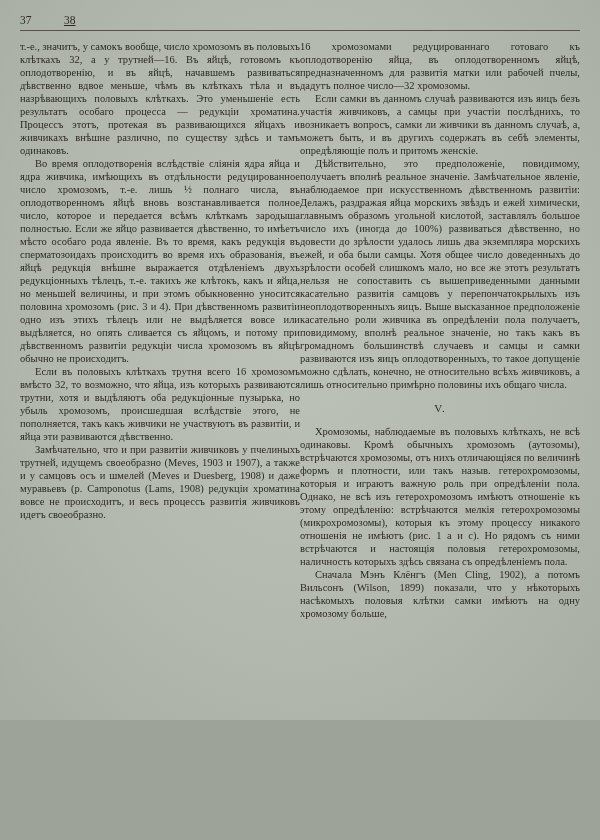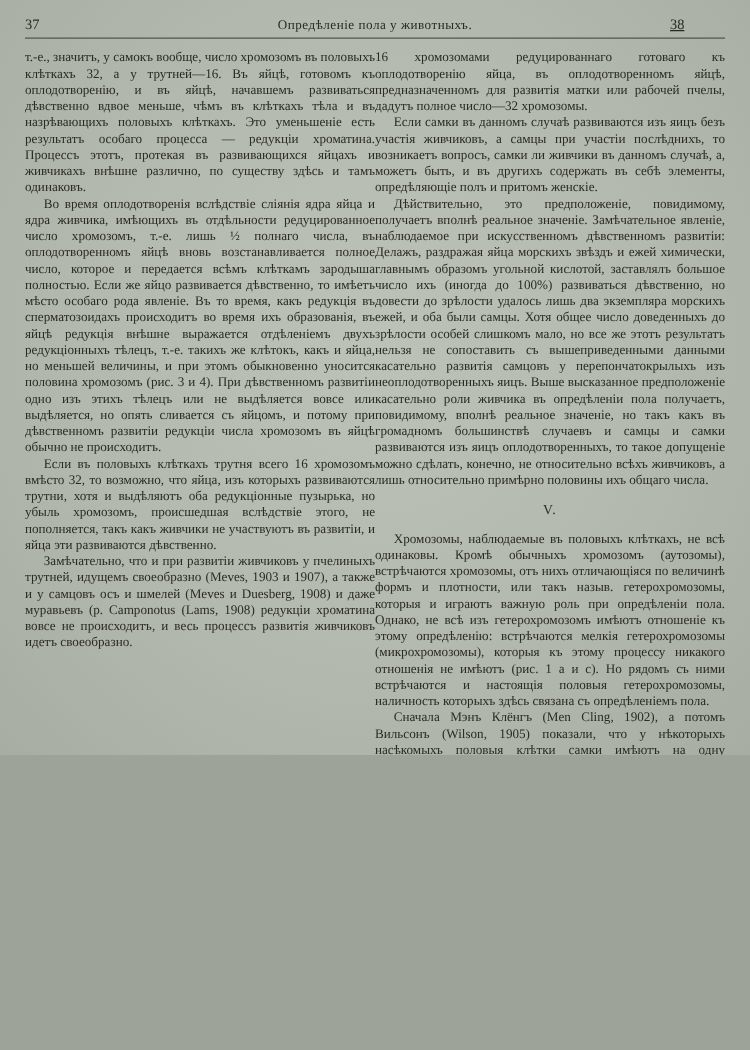--- a/index.html
+++ b/index.html
@@ -3,21 +3,21 @@
 <meta charset="utf-8">
 <style>
   html, body { margin: 0; padding: 0; }
   body {
     width: 600px; height: 840px;
     font-family: "Liberation Serif", "DejaVu Serif", serif;
     background: #9ea399;
   }
   .page {
     position: relative;
-    width: 600px; height: 604px;
+    width: 600px; height: 720px;
     box-sizing: border-box;
     background: radial-gradient(ellipse at 50% 45%, #bdc2b8 0%, #b4b9af 55%, #a7ada2 100%);
     color: #2b2a23;
     padding: 14px 20px 14px 20px;
     overflow: hidden;
   }
   .header {
     display: flex;
     align-items: baseline;
     font-size: 11.5px;
@@ -72,21 +72,20 @@
     margin-left: 25px;
   }
 </style>
 </head>
 <body>
 
 <div class="page">
 
   <div class="header">
     <span class="pn">37</span>
-    <span class="running-title">Опредѣленіе пола у животныхъ.</span>
     <span class="pn right">38</span>
   </div>
 
   <hr class="header-rule">
 
   <div class="cols">
 
     <div class="col">
       <p class="noindent">т.-е., значитъ, у самокъ вообще, число хромозомъ въ половыхъ клѣткахъ 32, а у трутней—16. Въ яйцѣ, готовомъ къ оплодотворенію, и въ яйцѣ, начавшемъ развиваться дѣвственно вдвое меньше, чѣмъ въ клѣткахъ тѣла и въ назрѣвающихъ половыхъ клѣткахъ. Это уменьшеніе есть результатъ особаго процесса — редукціи хроматина. Процессъ этотъ, протекая въ развивающихся яйцахъ и живчикахъ внѣшне различно, по существу здѣсь и тамъ одинаковъ.</p>
       <p>Во время оплодотворенія вслѣдствіе сліянія ядра яйца и ядра живчика, имѣющихъ въ отдѣльности редуцированное число хромозомъ, т.-е. лишь ½ полнаго числа, въ оплодотворенномъ яйцѣ вновь возстанавливается полное число, которое и передается всѣмъ клѣткамъ зародыша полностью. Если же яйцо развивается дѣвственно, то имѣетъ мѣсто особаго рода явленіе. Въ то время, какъ редукція въ сперматозоидахъ происходитъ во время ихъ образованія, въ яйцѣ редукція внѣшне выражается отдѣленіемъ двухъ редукціонныхъ тѣлецъ, т.-е. такихъ же клѣтокъ, какъ и яйца, но меньшей величины, и при этомъ обыкновенно уносится половина хромозомъ (рис. 3 и 4). При дѣвственномъ развитіи одно изъ этихъ тѣлецъ или не выдѣляется вовсе или выдѣляется, но опять сливается съ яйцомъ, и потому при дѣвственномъ развитіи редукціи числа хромозомъ въ яйцѣ обычно не происходитъ.</p>
@@ -97,18 +96,18 @@
         <div class="footnote">въ статьѣ проф. Вериго: „Полъ съ точки зрѣнія современной біологіи“, помѣщенной въ „Природѣ“ за 1912 и 1913 г.</div>
       </div>
     </div>
 
     <div class="col">
       <p class="noindent">16 хромозомами редуцированнаго готоваго къ оплодотворенію яйца, въ оплодотворенномъ яйцѣ, предназначенномъ для развитія матки или рабочей пчелы, дадутъ полное число—32 хромозомы.</p>
       <p>Если самки въ данномъ случаѣ развиваются изъ яицъ безъ участія живчиковъ, а самцы при участіи послѣднихъ, то возникаетъ вопросъ, самки ли живчики въ данномъ случаѣ, а, можетъ быть, и въ другихъ содержать въ себѣ элементы, опредѣляющіе полъ и притомъ женскіе.</p>
       <p>Дѣйствительно, это предположеніе, повидимому, получаетъ вполнѣ реальное значеніе. Замѣчательное явленіе, наблюдаемое при искусственномъ дѣвственномъ развитіи: Делажъ, раздражая яйца морскихъ звѣздъ и ежей химически, главнымъ образомъ угольной кислотой, заставлялъ большое число ихъ (иногда до 100%) развиваться дѣвственно, но довести до зрѣлости удалось лишь два экземпляра морскихъ ежей, и оба были самцы. Хотя общее число доведенныхъ до зрѣлости особей слишкомъ мало, но все же этотъ результатъ нельзя не сопоставить съ вышеприведенными данными касательно развитія самцовъ у перепончатокрылыхъ изъ неоплодотворенныхъ яицъ. Выше высказанное предположеніе касательно роли живчика въ опредѣленіи пола получаетъ, повидимому, вполнѣ реальное значеніе, но такъ какъ въ громадномъ большинствѣ случаевъ и самцы и самки развиваются изъ яицъ оплодотворенныхъ, то такое допущеніе можно сдѣлать, конечно, не относительно всѣхъ живчиковъ, а лишь относительно примѣрно половины ихъ общаго числа.</p>
       <div class="section-heading">V.</div>
       <p>Хромозомы, наблюдаемые въ половыхъ клѣткахъ, не всѣ одинаковы. Кромѣ обычныхъ хромозомъ (аутозомы), встрѣчаются хромозомы, отъ нихъ отличающіяся по величинѣ формъ и плотности, или такъ назыв. гетерохромозомы, которыя и играютъ важную роль при опредѣленіи пола. Однако, не всѣ изъ гетерохромозомъ имѣютъ отношеніе къ этому опредѣленію: встрѣчаются мелкія гетерохромозомы (микрохромозомы), которыя къ этому процессу никакого отношенія не имѣютъ (рис. 1 а и с). Но рядомъ съ ними встрѣчаются и настоящія половыя гетерохромозомы, наличность которыхъ здѣсь связана съ опредѣленіемъ пола.</p>
-      <p>Сначала Мэнъ Клёнгъ (Men Cling, 1902), а потомъ Вильсонъ (Wilson, 1905) показали, что у нѣкоторыхъ насѣкомыхъ половыя клѣтки самки имѣютъ на одну хромозому больше,</p>
+      <p>Сначала Мэнъ Клёнгъ (Men Cling, 1902), а потомъ Вильсонъ (Wilson, 1899) показали, что у нѣкоторыхъ насѣкомыхъ половыя клѣтки самки имѣютъ на одну хромозому больше,</p>
     </div>
 
   </div>
 
 </div>
 
 </body></html>

